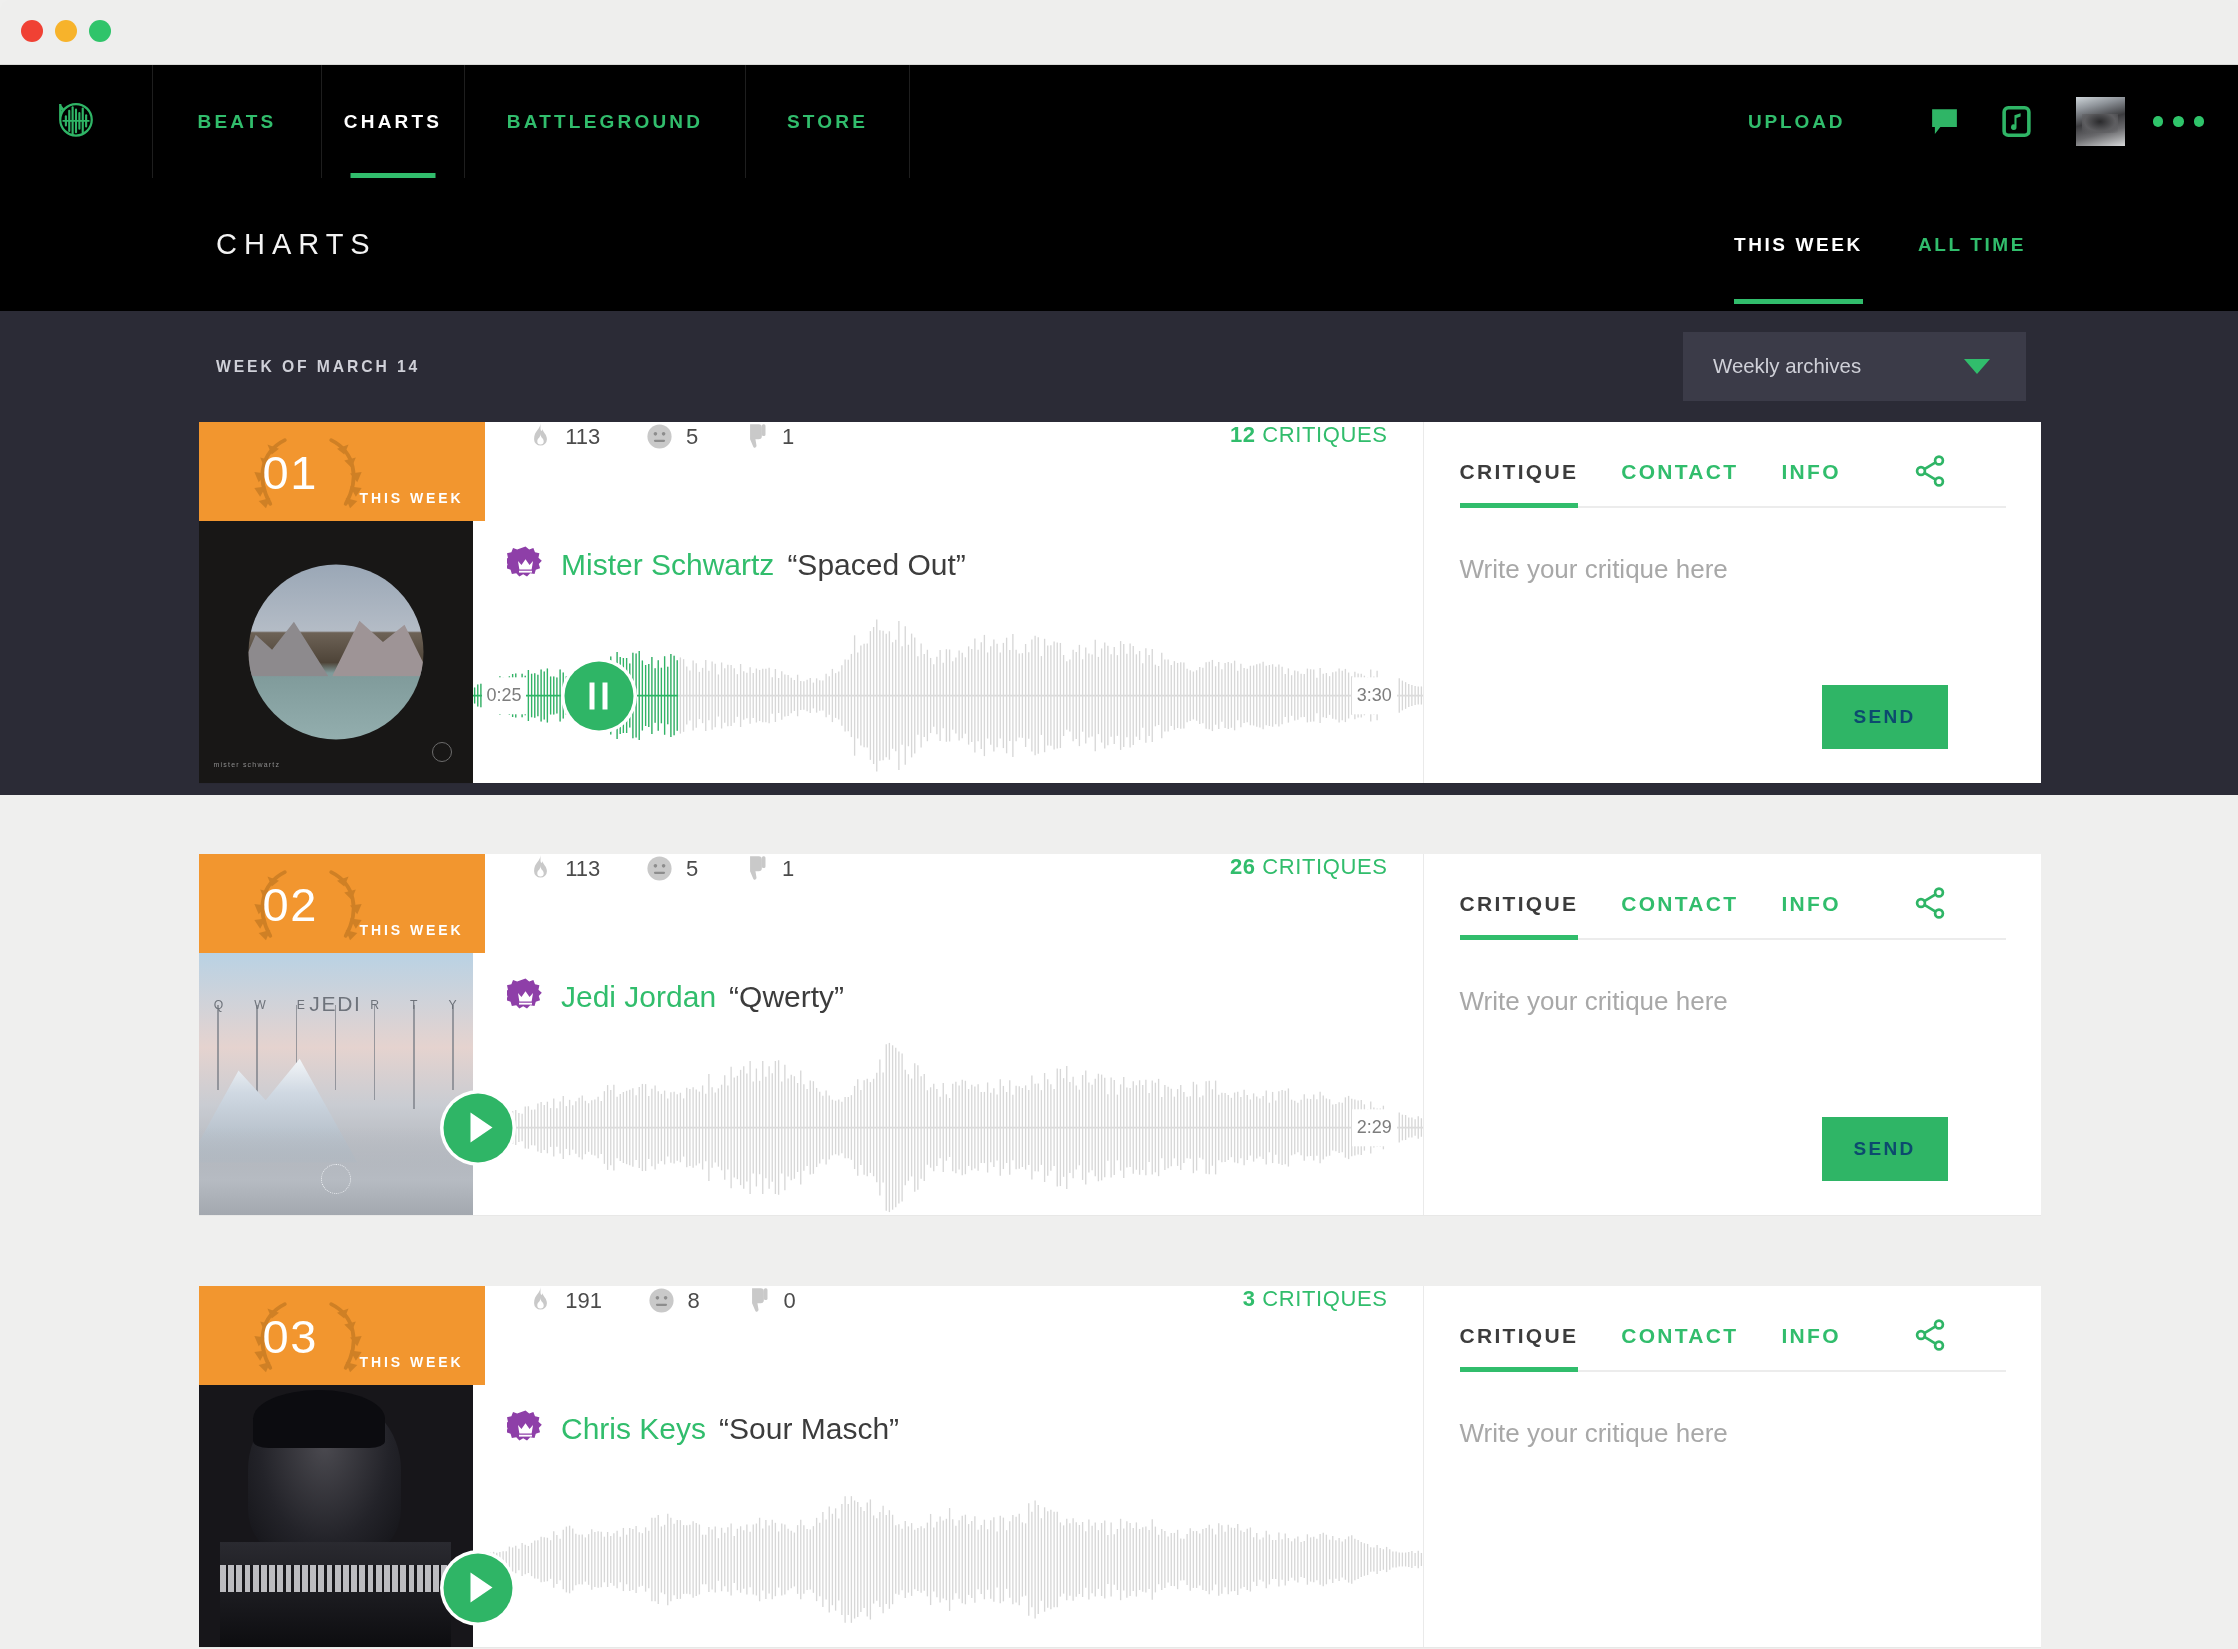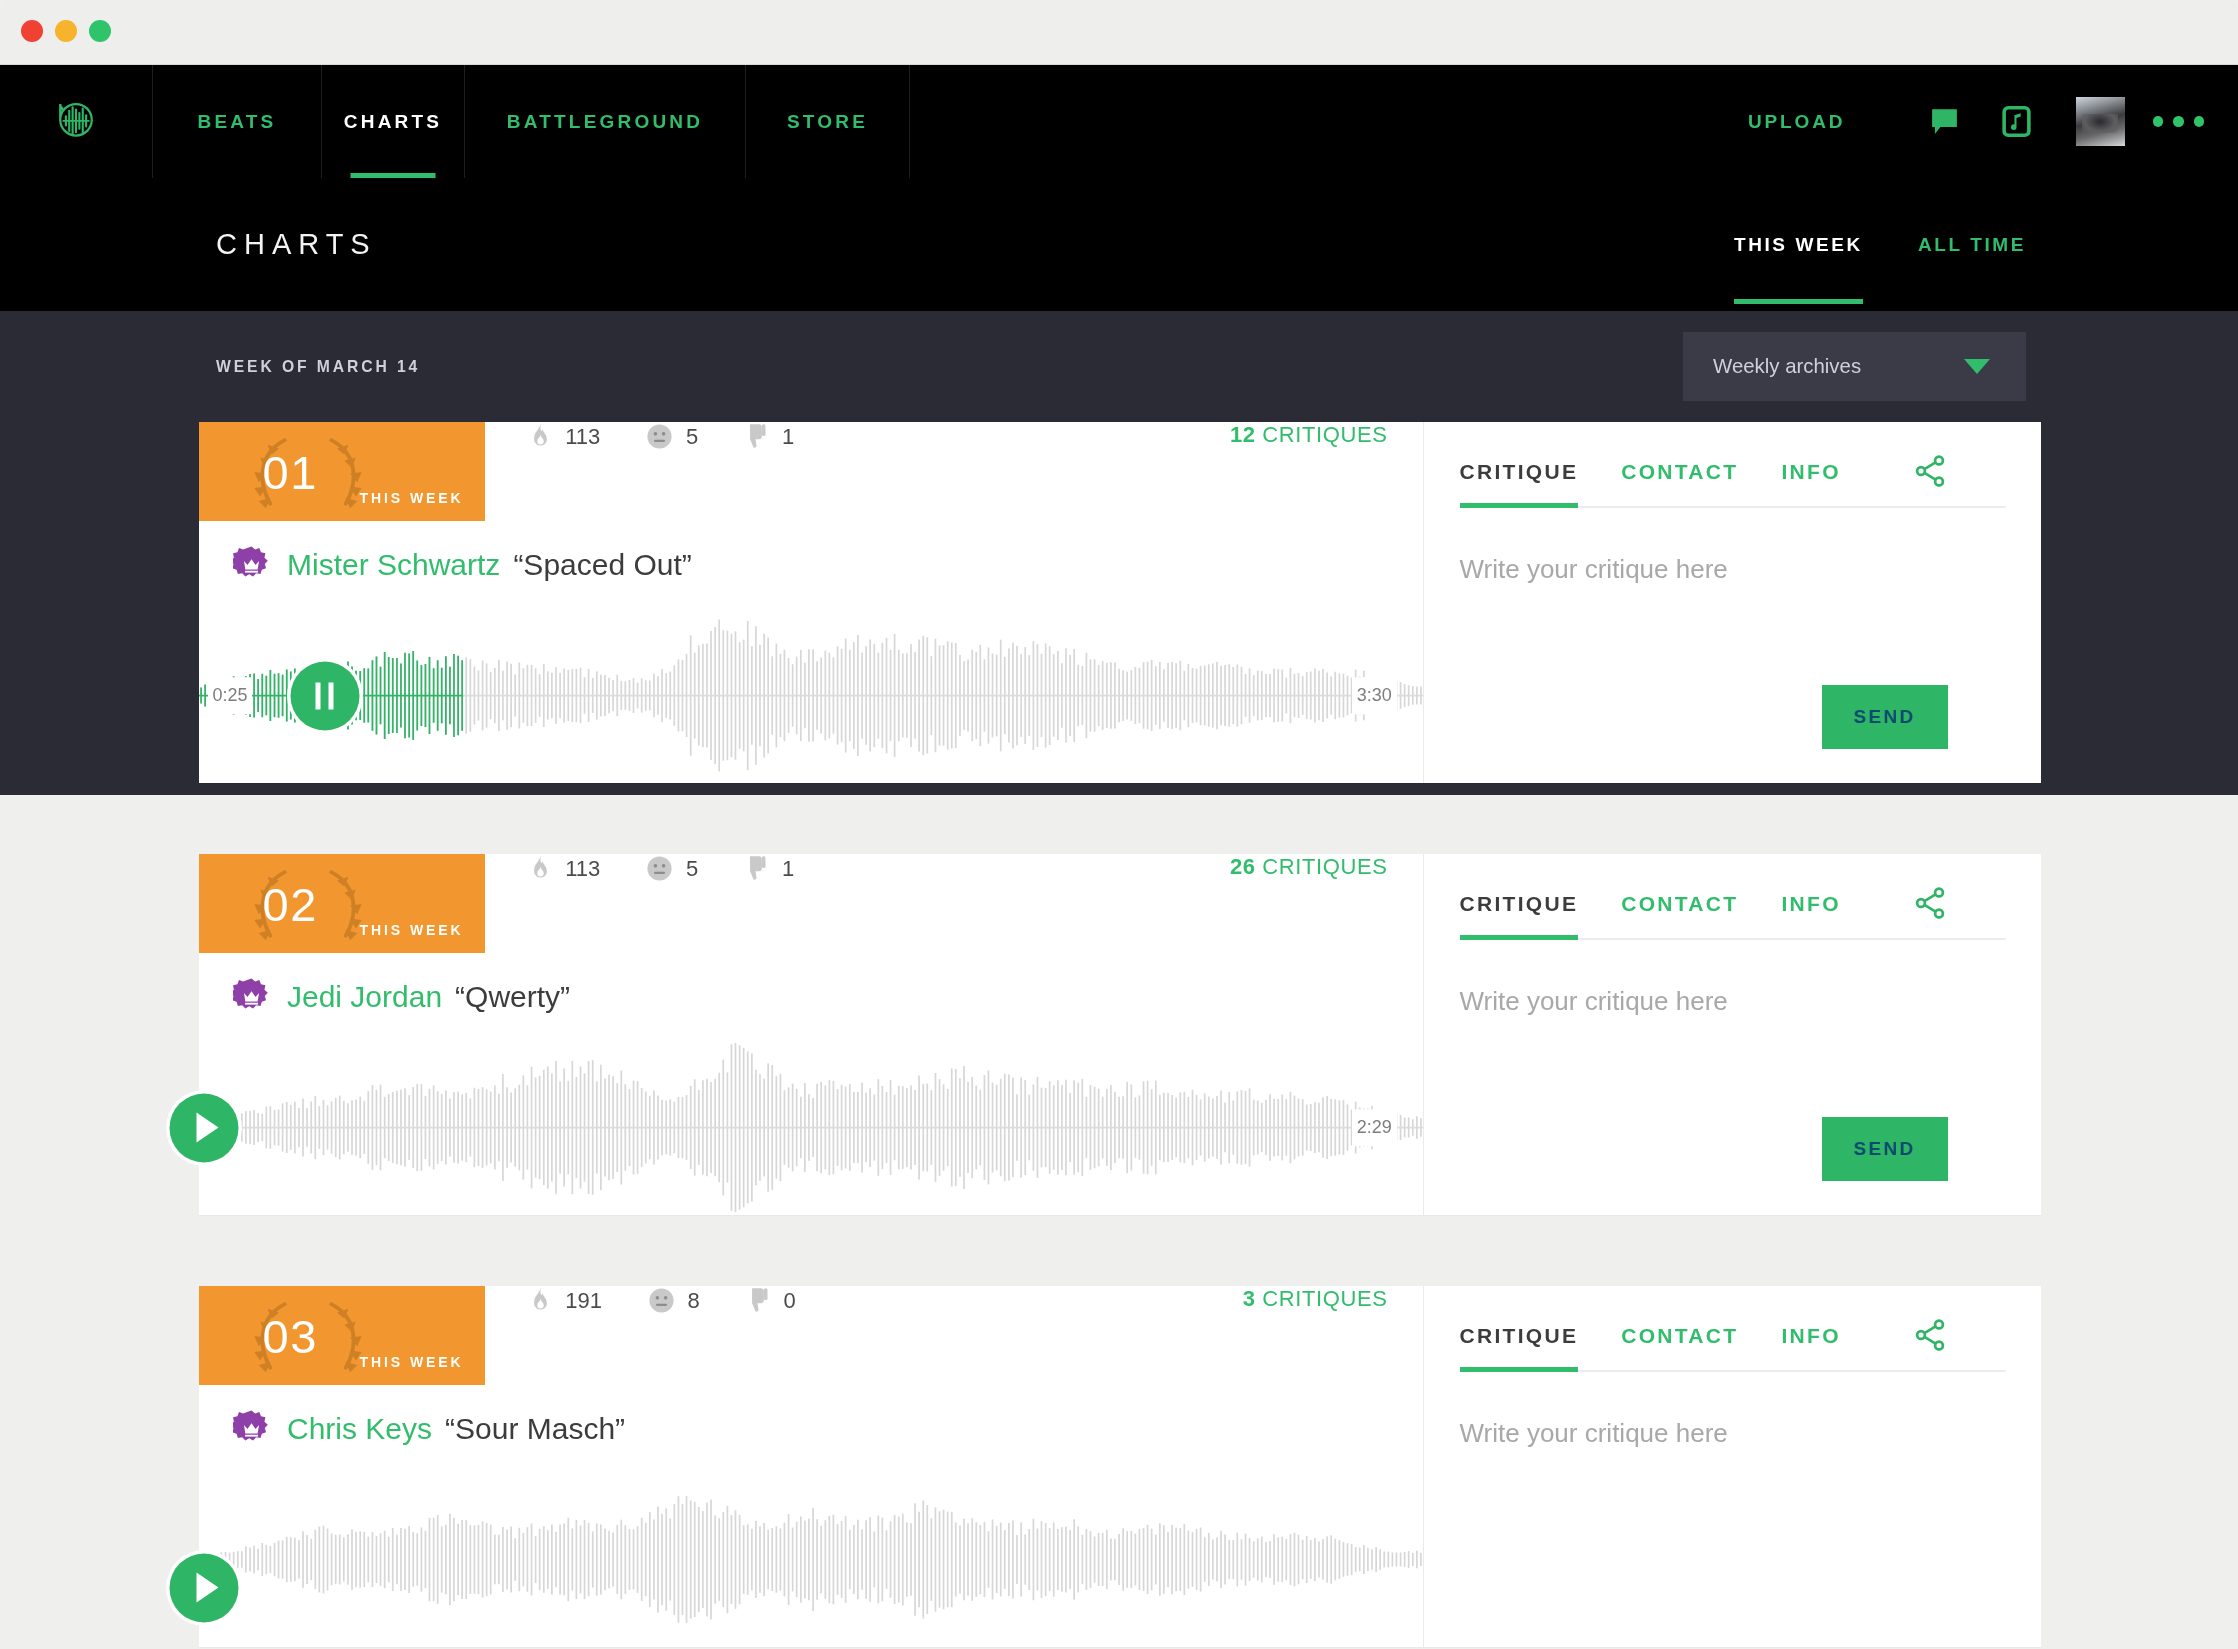--- a/index.html
+++ b/index.html
@@ -136,21 +136,21 @@
   }
   .stats{ flex:1; display:flex; align-items:flex-start; padding-left:42px; }
   .stat{ display:flex; align-items:center; margin-right:45px; }
   .stat .val{ font-size:22px; color:#4b4b4b; margin-left:11.7px; font-weight:400; }
   .critiques{
     margin-left:auto; margin-right:35px; font-size:22px; color:#31bd6c; letter-spacing:0.6px;
   }
   .critiques b{ font-weight:700; }
 
   
-  .track-row{ display:flex; height:262px;flex-direction:column; }
+  .track-row{ display:flex; height:262px; }
   .art{ width:274px; min-width:274px; height:262px; position:relative; overflow:hidden; }
   .track-main{ flex:1; position:relative; background:#fff; }
   .track-title{
     display:flex; align-items:center; padding-left:34px; height:87px;
   }
   .crown{ width:37px; height:37px; position:relative; margin-right:17.5px; }
   .artist{ font-size:30px; color:#31bd6c; font-weight:400; }
   .song{ font-size:30px; color:#3c3c3c; font-weight:400; margin-left:13px; }
 
   .player{ position:relative; height:175px; }

